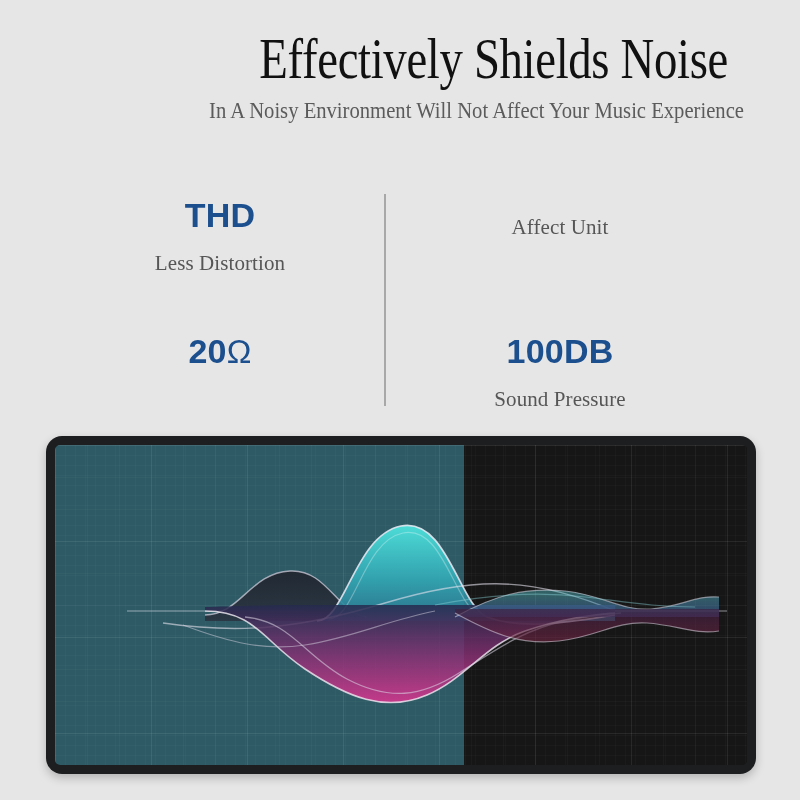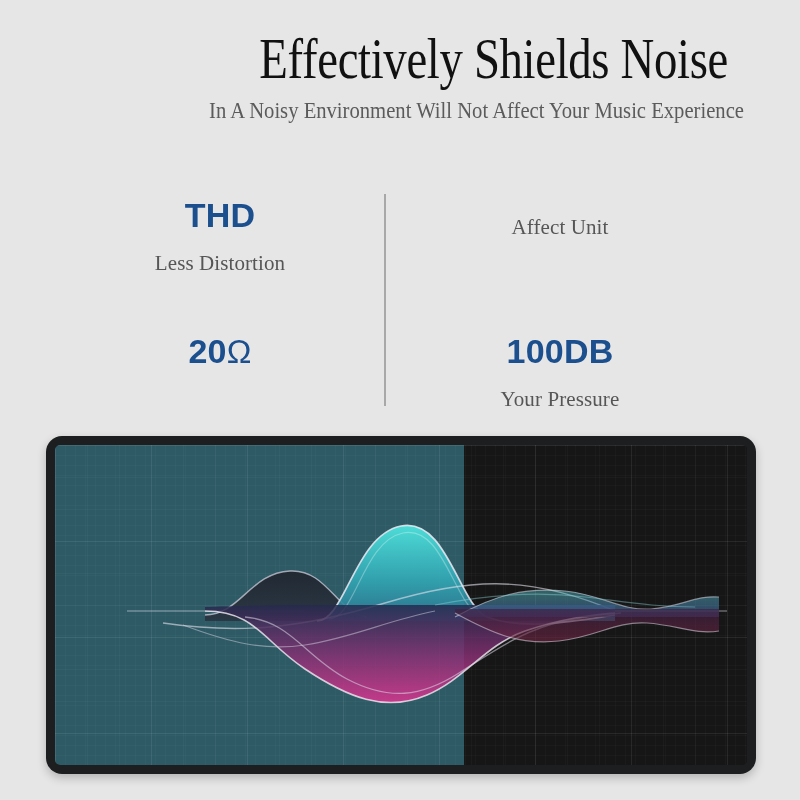--- a/index.html
+++ b/index.html
@@ -150,21 +150,21 @@
   <div class="spec-cell c1">
     <div class="spec-label">Affect Unit</div>
   </div>
 
   <div class="spec-cell c2">
     <div class="spec-value"><span>20</span><span class="unit-omega">Ω</span></div>
   </div>
 
   <div class="spec-cell c3">
     <div class="spec-value">100DB</div>
-    <div class="spec-label">Your Pressure</div>
+    <div class="spec-label">Sound Pressure</div>
   </div>
 
 </div>
 
 <div class="panel-wrap">
   <div class="panel-shadow"></div>
   <div class="panel-bezel"></div>
   <div class="panel-screen">
     <svg width="692" height="320" viewBox="0 0 692 320">
       <defs>

